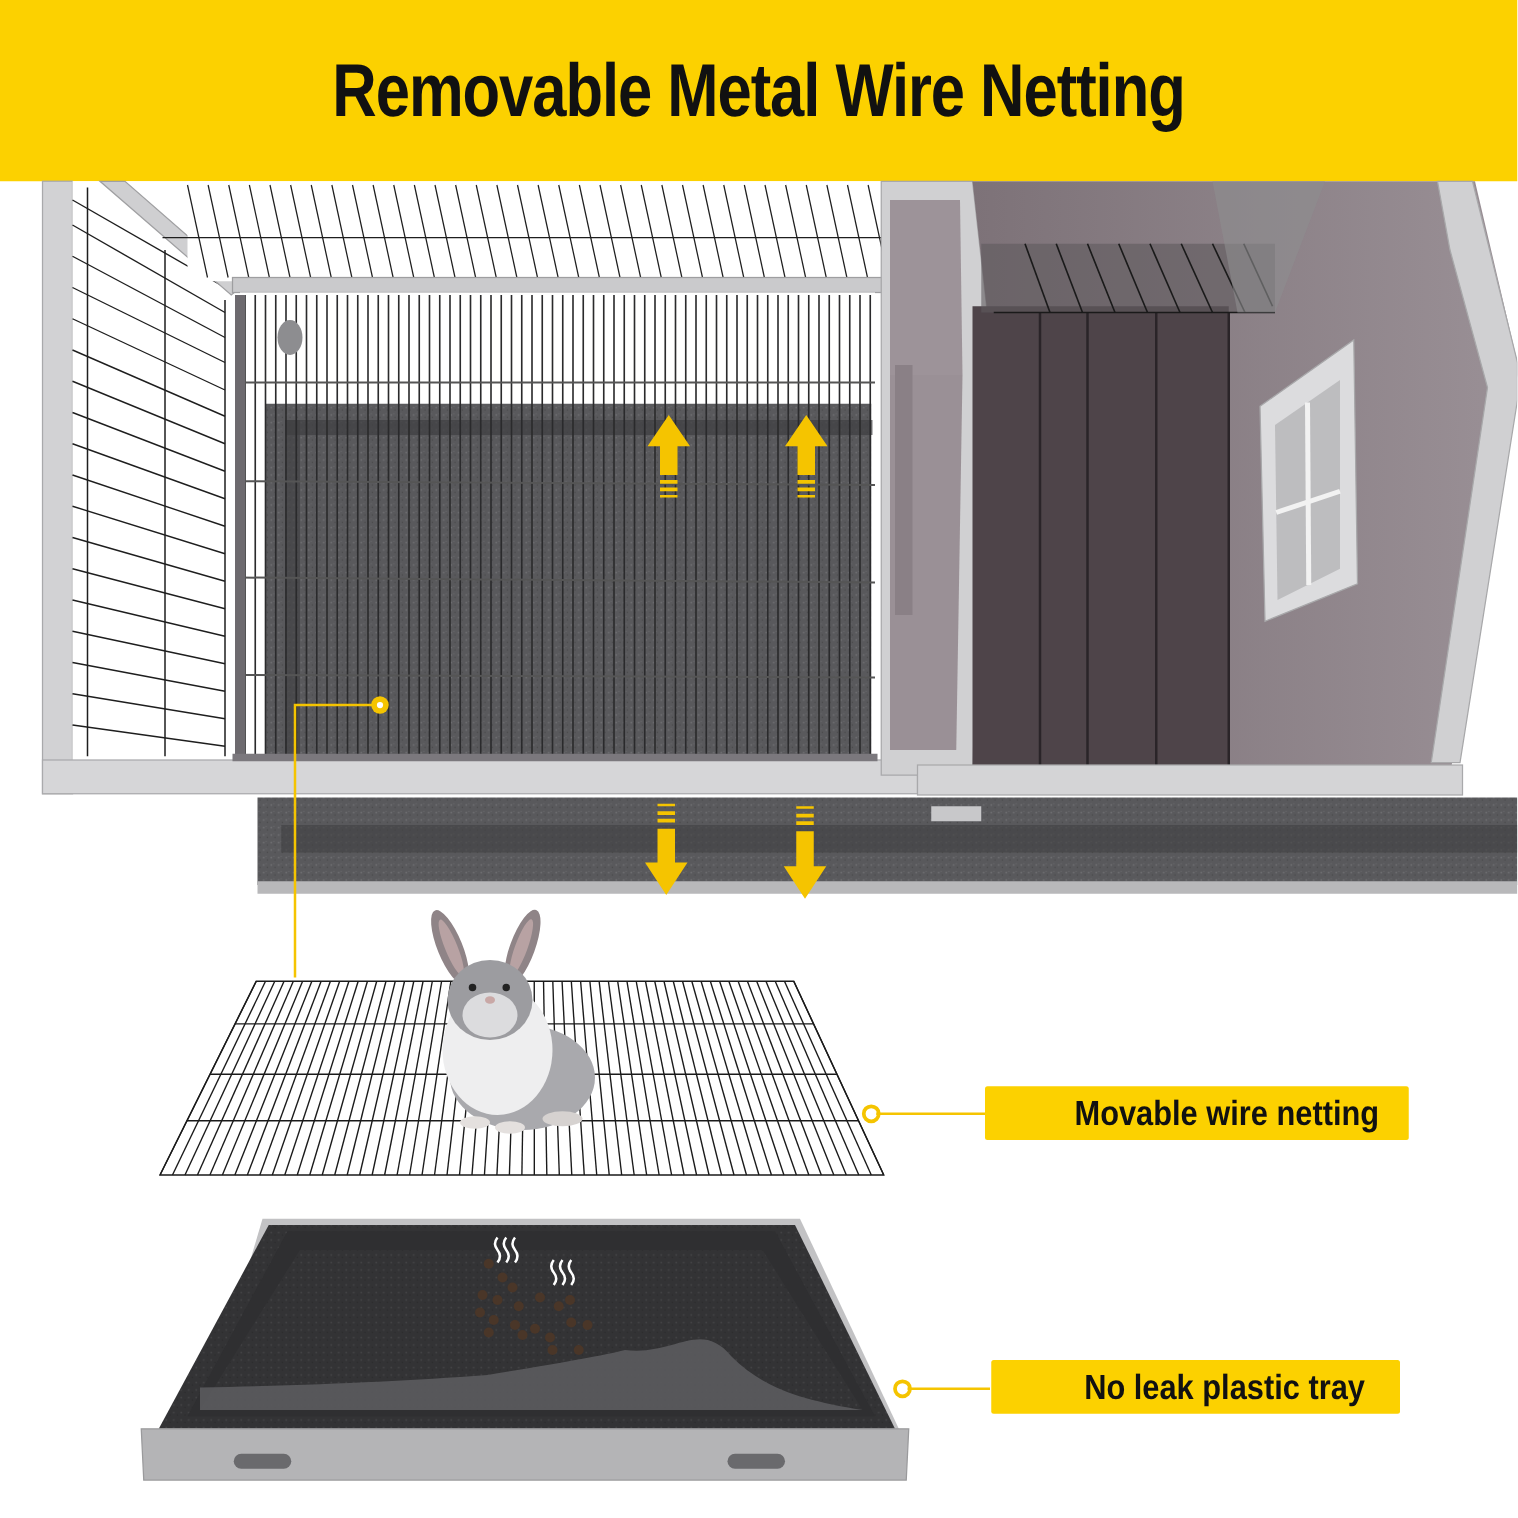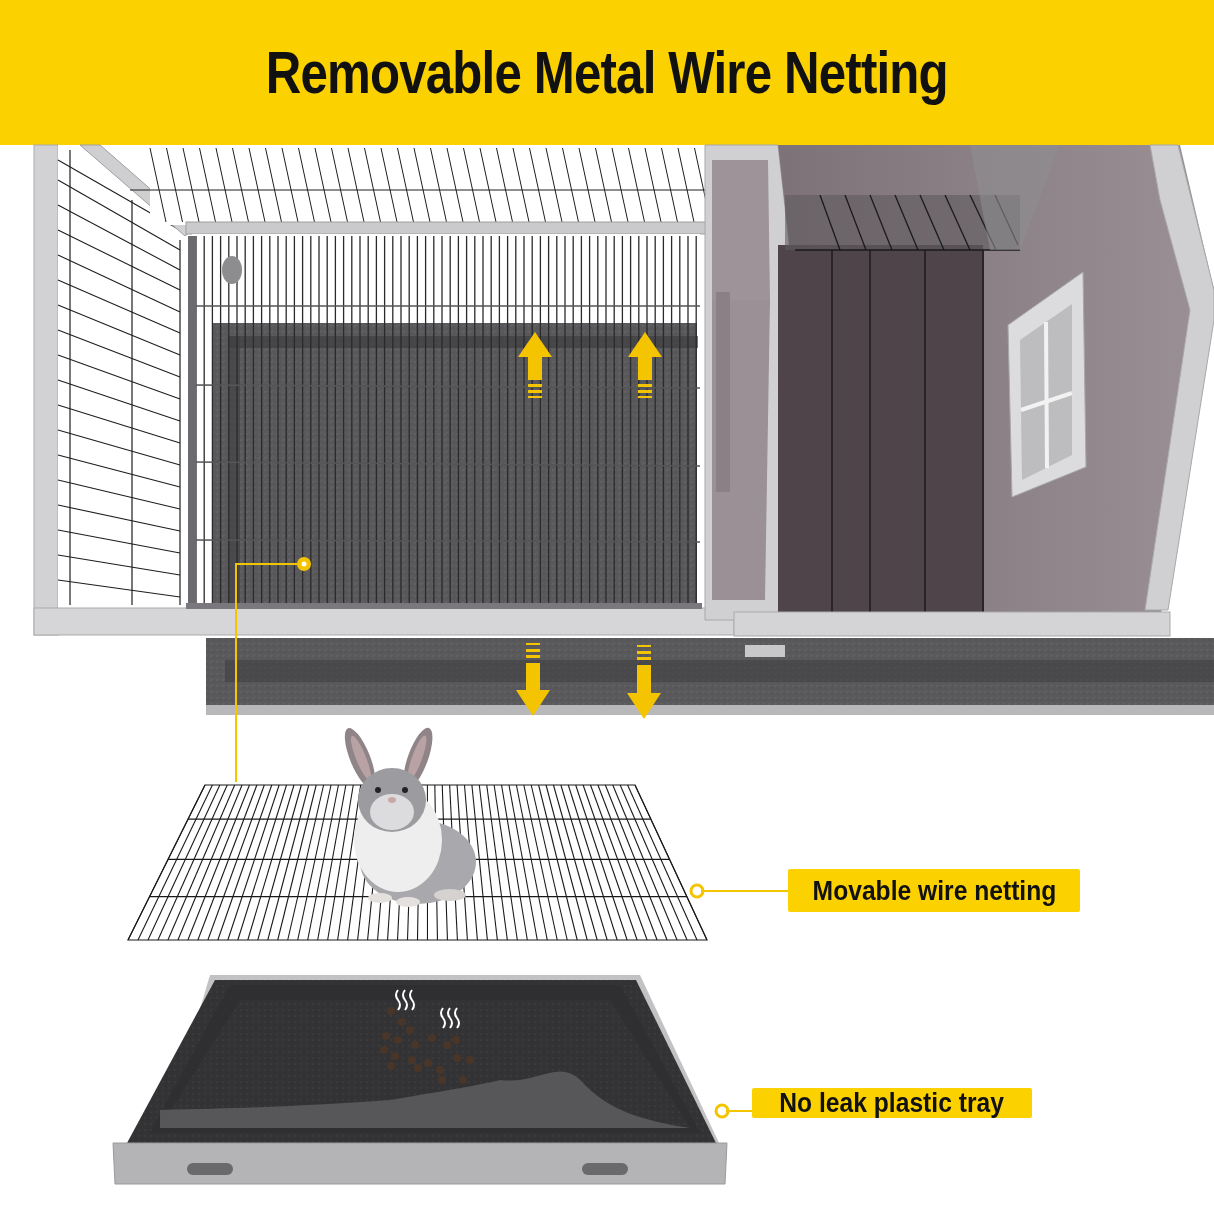--- a/index.html
+++ b/index.html
@@ -1,20 +1,20 @@
 <!DOCTYPE html>
 <html><head>
 <meta charset="utf-8">
 <style>
   html,body{margin:0;padding:0;background:#ffffff;}
   body{width:1214px;height:1214px;position:relative;overflow:hidden;font-family:"Liberation Sans",sans-serif;}
   .header{position:absolute;left:0;top:0;width:1214px;height:145px;background:#fcd100;display:flex;align-items:center;justify-content:center;text-align:center;}
   .header h1{margin:0;font-family:"Liberation Sans",sans-serif;font-weight:700;font-size:60px;letter-spacing:-1px;color:#111;transform:scaleX(0.82);white-space:nowrap;}
   .scene{position:absolute;left:0;top:0;}
-  .label{position:absolute;background:#fcd100;color:#111;font-weight:700;font-size:28px;display:flex;align-items:center;justify-content:center;border-radius:2px;white-space:nowrap;}
+  .label{position:absolute;background:#fcd100;color:#111;font-weight:700;font-size:28px;display:flex;align-items:center;justify-content:center;border-radius:2px;white-space:nowrap;padding-left:47px;}
   .label span{display:inline-block;transform:scaleX(0.88);}
 </style>
 </head>
 <body>
 
 <div class="header">
   <h1>Removable Metal Wire Netting</h1>
 </div>
 
 <svg class="scene" width="1214" height="1214" viewBox="0 0 1214 1214">
@@ -413,15 +413,15 @@
 
   <g>
     <line x1="726" y1="1111" x2="792" y2="1111" stroke="#f5c400" stroke-width="2"></line>
     <circle cx="722" cy="1111" r="6" fill="none" stroke="#f5c400" stroke-width="3"></circle>
   </g>
 </svg>
 
 <div class="label" style="left:788px;top:869px;width:292px;height:43px;">
   <span>Movable wire netting</span>
 </div>
-<div class="label" style="left:752px;top:1088px;width:280px;height:30px;">
+<div class="label" style="left:793px;top:1088px;width:280px;height:43px;">
   <span>No leak plastic tray</span>
 </div>
 
 </body></html>

